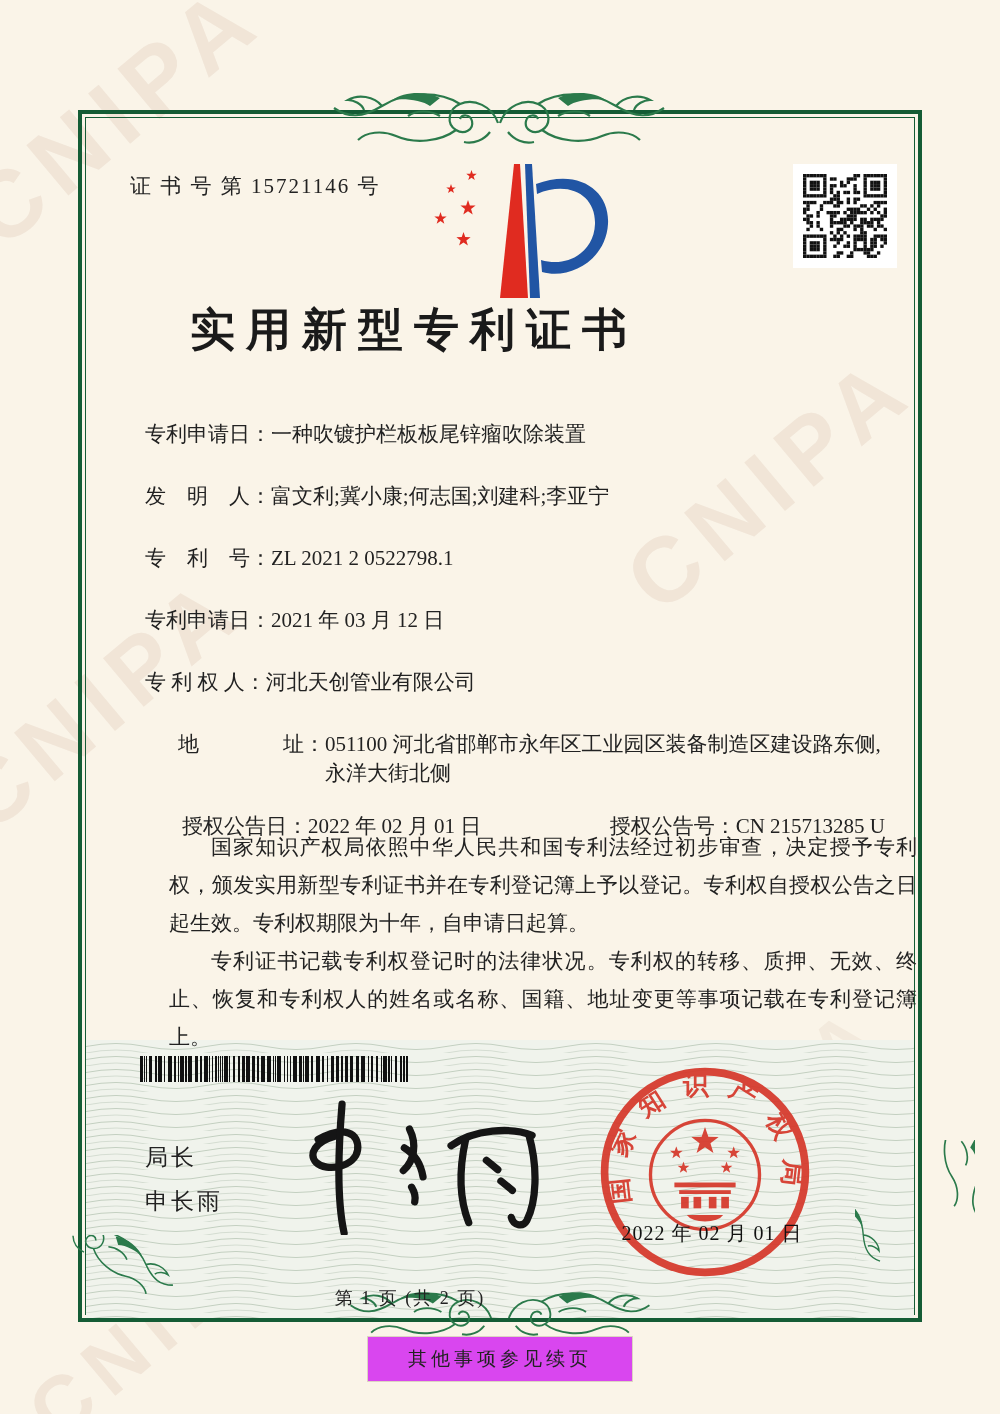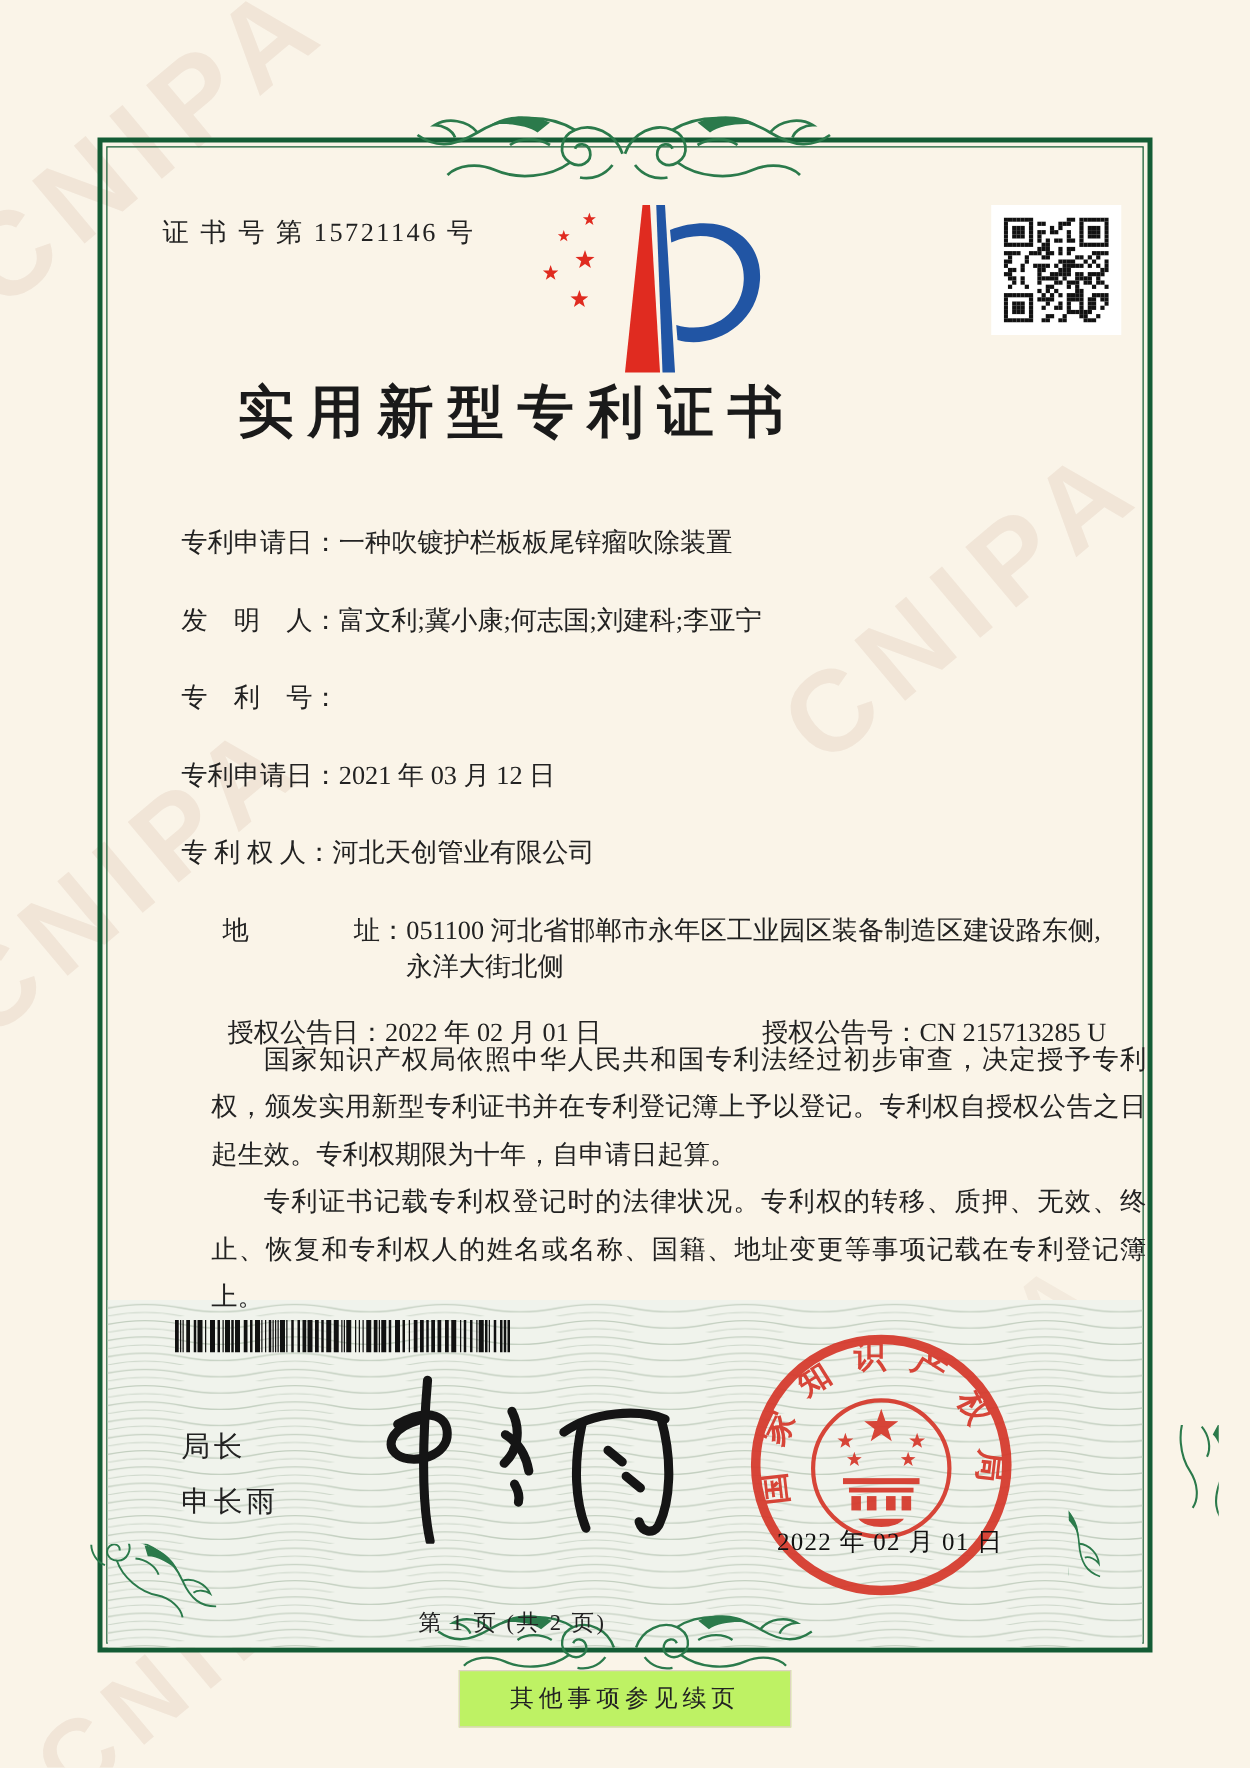--- a/index.html
+++ b/index.html
@@ -53,21 +53,21 @@
   .barcode{left:140px;top:1056px;}
   .sig-title{left:145px;top:1142px;font-size:23px;letter-spacing:3px;}
   .sig-name{left:145px;top:1186px;font-size:23px;letter-spacing:3px;}
   .signature{left:282px;top:1100px;}
   .seal{left:595px;top:1062px;opacity:.93;}
   .seal-date{left:607px;top:1220px;width:210px;text-align:center;
              font-size:20px;color:#111;letter-spacing:1px;z-index:5;}
   .page-info{left:0;top:1286px;width:820px;text-align:center;font-size:18px;letter-spacing:2px;}
   .note-box{
     left:50%;top:1336px;transform:translateX(-50%);
-    background:#bef264;border:1px solid #ddd3c2;
+    background:#d946ef;border:1px solid #ddd3c2;
     padding:9px 40px;font-size:19px;letter-spacing:4px;
   }
 </style>
 </head>
 <body>
 
 <div class="wm" style="left:-60px;top:60px;font-size:95px;">CNIPA</div>
 <div class="wm" style="left:600px;top:430px;font-size:92px;">CNIPA</div>
 <div class="wm" style="left:-70px;top:650px;font-size:92px;">CNIPA</div>
 <div class="wm" style="left:5px;top:1280px;font-size:80px;">CNIPA</div>
@@ -458,20 +458,21 @@
     <div class="field-row">
       <span class="field-label">专利申请日：</span>
       <span class="field-value">一种吹镀护栏板板尾锌瘤吹除装置</span>
     </div>
     <div class="field-row">
       <span class="field-label">发　明　人：</span>
       <span class="field-value">富文利;冀小康;何志国;刘建科;李亚宁</span>
     </div>
     <div class="field-row">
       <span class="field-label">专　利　号：</span>
+      <span class="field-value">ZL 2021 2 0522798.1</span>
     </div>
     <div class="field-row">
       <span class="field-label">专利申请日：</span>
       <span class="field-value">2021 年 03 月 12 日</span>
     </div>
     <div class="field-row">
       <span class="field-label">专 利 权 人：</span>
       <span class="field-value">河北天创管业有限公司</span>
     </div>
     <div class="field-row" style="margin-bottom:24px;justify-content:flex-end;">

